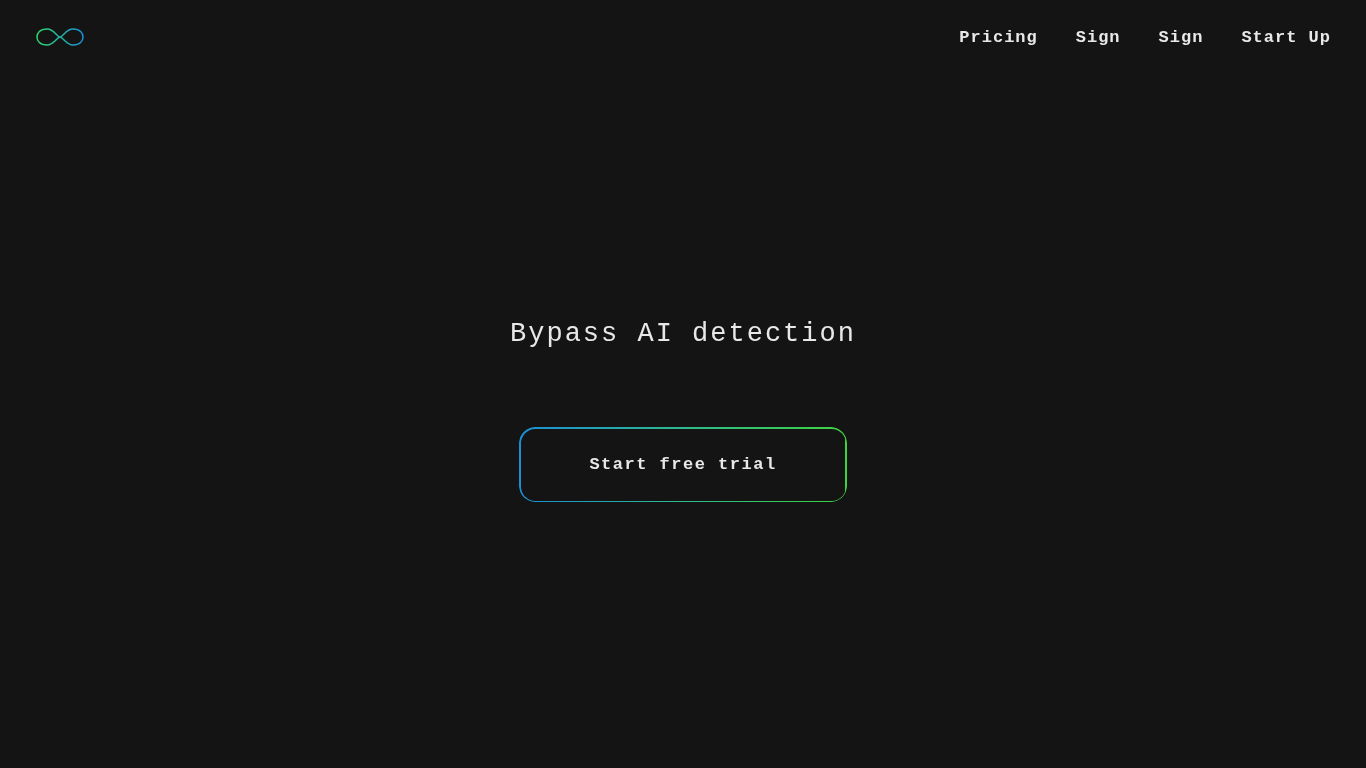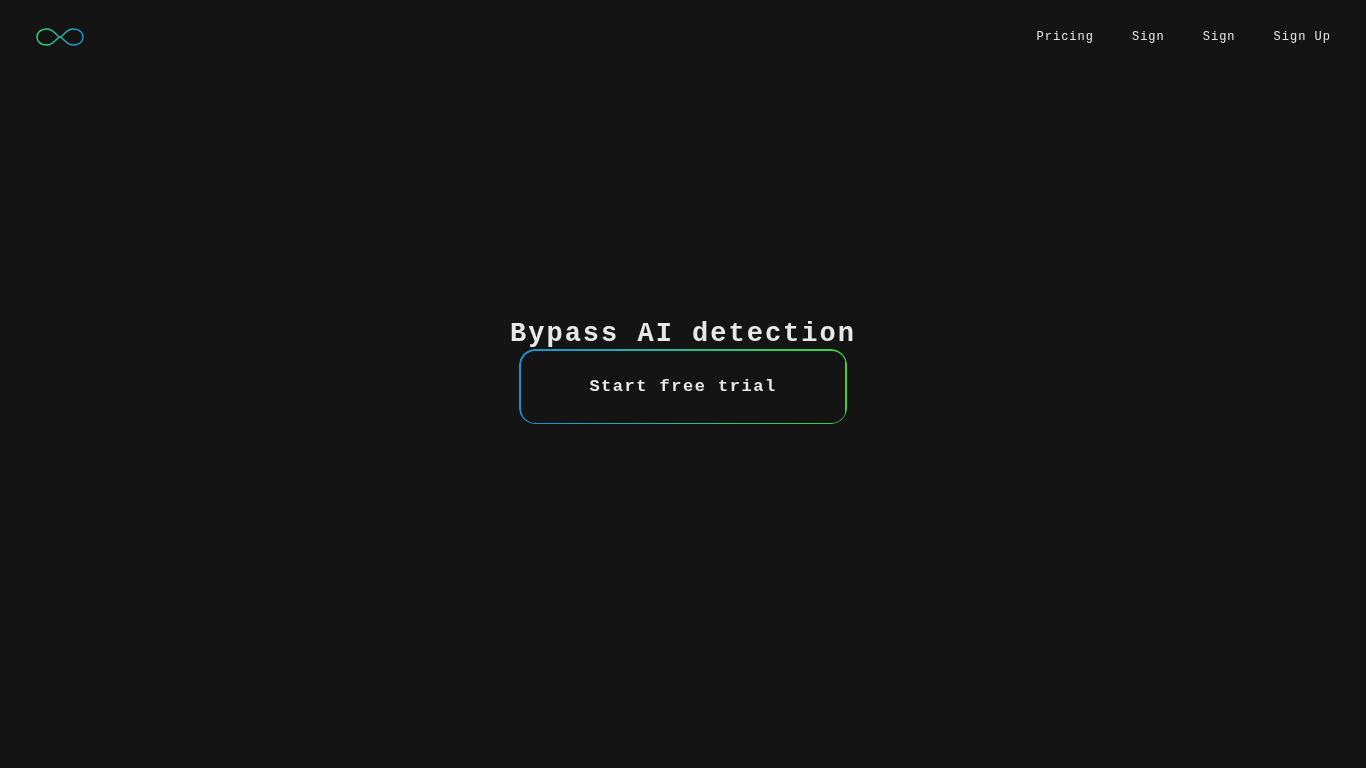--- a/index.html
+++ b/index.html
@@ -36,39 +36,40 @@
     
     .nav {
       display: flex;
       gap: 38px;
       align-items: center;
     }
     
     .nav-link {
       color: #e8e8e8;
       text-decoration: none;
-      font-size: 12px;
-      font-weight: normal;
+      font-size: 17px;
+      font-weight: bold;
       letter-spacing: 1px;
       cursor: pointer;
     }
     
     .hero {
       display: flex;
       flex-direction: column;
       align-items: center;
       justify-content: center;
       margin-top: 245px;
     }
     
     .hero-title {
       font-size: 27px;
-      font-weight: bold;
+      font-weight: normal;
       letter-spacing: 2px;
       color: #e8e8e8;
+      margin-bottom: 78px;
     }
     
     .cta-button {
       position: relative;
       padding: 28px 70px;
       background: transparent;
       border: none;
       color: #e8e8e8;
       font-family: 'Courier New', Courier, monospace;
       font-size: 17px;
@@ -104,20 +105,20 @@
         </linearGradient>
       </defs>
       <path d="M 12 4 C 5 4, 2 8, 2 12 C 2 16, 5 20, 12 20 C 19 20, 22 12, 25 12 C 28 12, 31 4, 38 4 C 45 4, 48 8, 48 12 C 48 16, 45 20, 38 20 C 31 20, 28 12, 25 12 C 22 12, 19 4, 12 4 Z" fill="none" stroke="url(#logoGrad)" stroke-width="1.5"></path>
     </svg>
   </div>
 
   <nav class="nav">
     <a class="nav-link">Pricing</a>
     <a class="nav-link">Sign</a>
     <a class="nav-link">Sign</a>
-    <a class="nav-link">Sign Up</a>
+    <a class="nav-link">Start Up</a>
   </nav>
 </header>
 
 <main class="hero">
   <h1 class="hero-title">Bypass AI detection</h1>
   <button class="cta-button">Start free trial</button>
 </main>
 
 </body></html>

